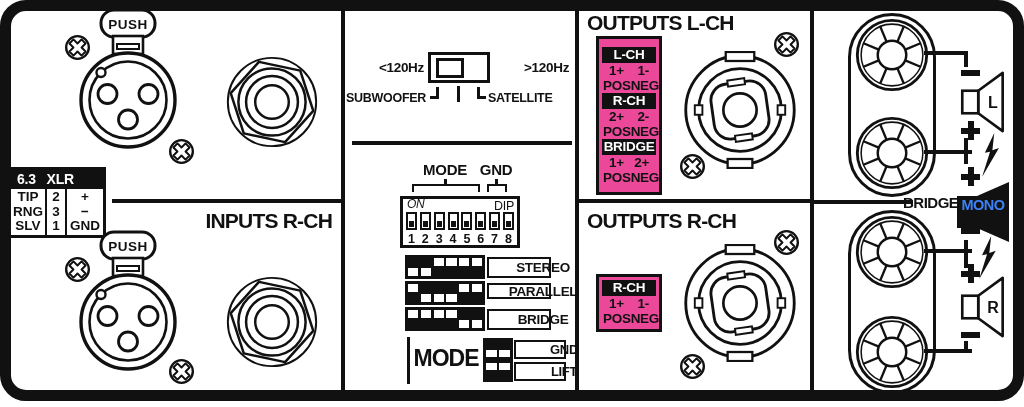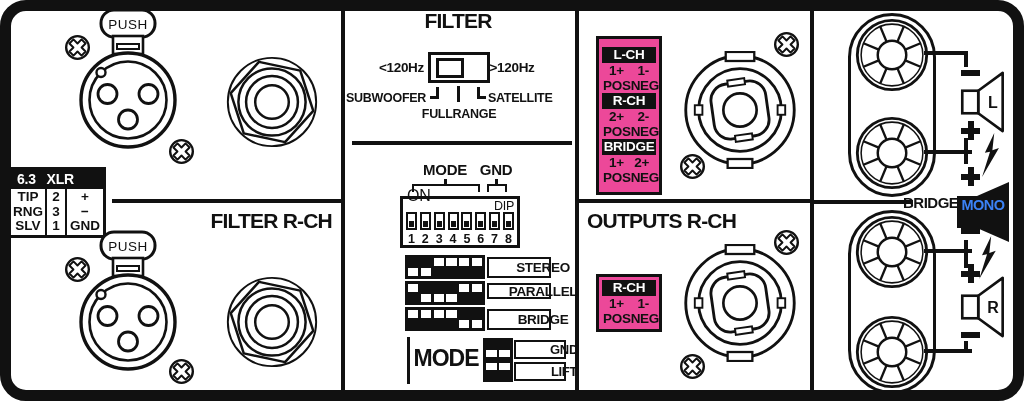--- a/index.html
+++ b/index.html
@@ -55,21 +55,21 @@
   .ot-labels{padding:0 2px;}
   
   .capsule{border:3px solid #111;border-radius:46px;background:#fff;}
   .plus{width:19px;height:19px;}
   .plus::before{content:"";position:absolute;left:0;top:7px;width:19px;height:5.5px;background:#111;}
   .plus::after{content:"";position:absolute;left:7px;top:0;width:5.5px;height:19px;background:#111;}
   .minus{width:19px;height:5.5px;background:#111;}
   .spk-letter{font-weight:bold;font-size:16px;}
   .mono-label{color:#3b82f6;font-weight:bold;font-size:14.5px;letter-spacing:-0.5px;text-align:center;}
   .bridge-label{font-weight:bold;font-size:15px;letter-spacing:-0.5px;text-align:right;}
-  .push-label{font-weight:normal;font-size:13.5px;text-align:center;letter-spacing:0.5px;}
+  .push-label{font-weight:bold;font-size:13.5px;text-align:center;letter-spacing:0.5px;}
 </style>
 </head>
 <body>
 
 <svg width="0" height="0" style="position:absolute">
   <defs>
     <symbol id="sym-screw" viewBox="-15 -15 30 30">
       <circle r="12.6" fill="#fff" stroke="#111" stroke-width="2.6"></circle>
       <g transform="rotate(45)">
         <path d="M-3.2,-9.5 L3.2,-9.5 L3.2,-3.2 L9.5,-3.2 L9.5,3.2 L3.2,3.2 L3.2,9.5 L-3.2,9.5 L-3.2,3.2 L-9.5,3.2 L-9.5,-3.2 L-3.2,-3.2 Z" fill="#fff" stroke="#111" stroke-width="2.2" stroke-linejoin="round"></path>
@@ -173,56 +173,54 @@
         <span>1</span>
       </div>
       <div class="pt-col" style="flex:1;">
         <span>+</span>
         <span>−</span>
         <span>GND</span>
       </div>
     </div>
   </div>
 
-  <div class="abs hd" style="left:118px;top:210px;width:214px;text-align:right;">FILTER R-CH</div>
+  <div class="abs hd" style="left:118px;top:210px;width:214px;text-align:right;">INPUTS R-CH</div>
   <svg class="abs" style="left:58px;top:227px;width:140px;height:160px;">
       <use href="#sym-xlr"></use>
     </svg>
   <div class="abs push-label" style="left:101px;top:239px;width:54px;">PUSH</div>
   <svg class="abs" style="left:64px;top:256px;width:27px;height:27px;">
       <use href="#sym-screw"></use>
     </svg>
   <svg class="abs" style="left:168px;top:358px;width:27px;height:27px;">
       <use href="#sym-screw"></use>
     </svg>
   <svg class="abs" style="left:224px;top:274px;width:96px;height:96px;">
       <use href="#sym-jack"></use>
     </svg>
 
-  <div class="abs hd" style="left:393px;top:10px;width:130px;text-align:center;">FILTER</div>
   <div class="abs fsw-outer" style="left:428px;top:52px;width:62px;height:31px;"></div>
   <div class="abs fsw-inner" style="left:436px;top:58px;width:28px;height:20px;"></div>
   <div class="abs b13" style="left:352px;top:60px;width:72px;text-align:right;">&lt;120Hz</div>
-  <div class="abs b13" style="left:476px;top:60px;width:72px;text-align:center;">&gt;120Hz</div>
+  <div class="abs b13" style="left:524px;top:60px;width:72px;">&gt;120Hz</div>
   <div class="abs mark-l" style="left:430px;top:87px;"></div>
   <div class="abs mark-c" style="left:457px;top:86px;"></div>
   <div class="abs mark-r" style="left:477px;top:87px;"></div>
   <div class="abs b12" style="left:346px;top:91px;width:80px;text-align:right;">SUBWOOFER</div>
   <div class="abs b12" style="left:488px;top:91px;width:80px;">SATELLITE</div>
-  <div class="abs b12" style="left:394px;top:107px;width:130px;text-align:center;">FULLRANGE</div>
 
   <div class="abs b13" style="left:410px;top:162px;width:70px;text-align:center;font-size:15px;">MODE</div>
   <div class="abs b13" style="left:479px;top:162px;width:34px;text-align:center;font-size:15px;">GND</div>
   <div class="abs tick" style="left:444px;top:179px;"></div>
   <div class="abs bracket" style="left:412px;top:184px;width:68px;"></div>
   <div class="abs tick" style="left:495px;top:179px;"></div>
   <div class="abs bracket" style="left:487px;top:184px;width:20px;"></div>
 
   <div class="abs dip-box" style="left:400px;top:196px;width:120px;height:52px;"></div>
-  <div class="abs b12" style="left:407px;top:189px;font-weight:normal;font-size:16px;">ON</div>
+  <div class="abs b12" style="left:407px;top:197px;font-weight:normal;font-size:12px;font-style:italic;">ON</div>
   <div class="abs b12" style="left:478px;top:199px;width:36px;text-align:right;font-weight:normal;font-size:12.5px;">DIP</div>
   <div class="abs dip-row" style="left:406px;top:212px;width:108px;">
       <div class="dip-sw">
         <div class="dip-handle"></div>
       </div>
       <div class="dip-sw">
         <div class="dip-handle"></div>
       </div>
       <div class="dip-sw">
         <div class="dip-handle"></div>
@@ -320,20 +318,21 @@
   <div class="abs sw-grid" style="left:483px;top:360px;width:30px;height:22px;grid-template-columns:repeat(2,1fr);">
       <div class="sw-cell on"></div>
       <div class="sw-cell on"></div>
       <div class="sw-cell"></div>
       <div class="sw-cell"></div>
     </div>
   <div class="abs lbl-box" style="left:514px;top:362px;width:37px;height:19px;font-size:13px;">
     <span>LIFT</span>
   </div>
 
+  <div class="abs hd" style="left:587px;top:12px;width:230px;">OUTPUTS L-CH</div>
   <div class="abs out-table" style="left:596px;top:36px;width:66px;height:159px;">
     <div class="ot-hdr">L-CH</div>
     <div class="ot-pins">
         <span>1+</span>
         <span>1-</span>
       </div>
     <div class="ot-labels">
         <span>POS</span>
         <span>NEG</span>
       </div>

